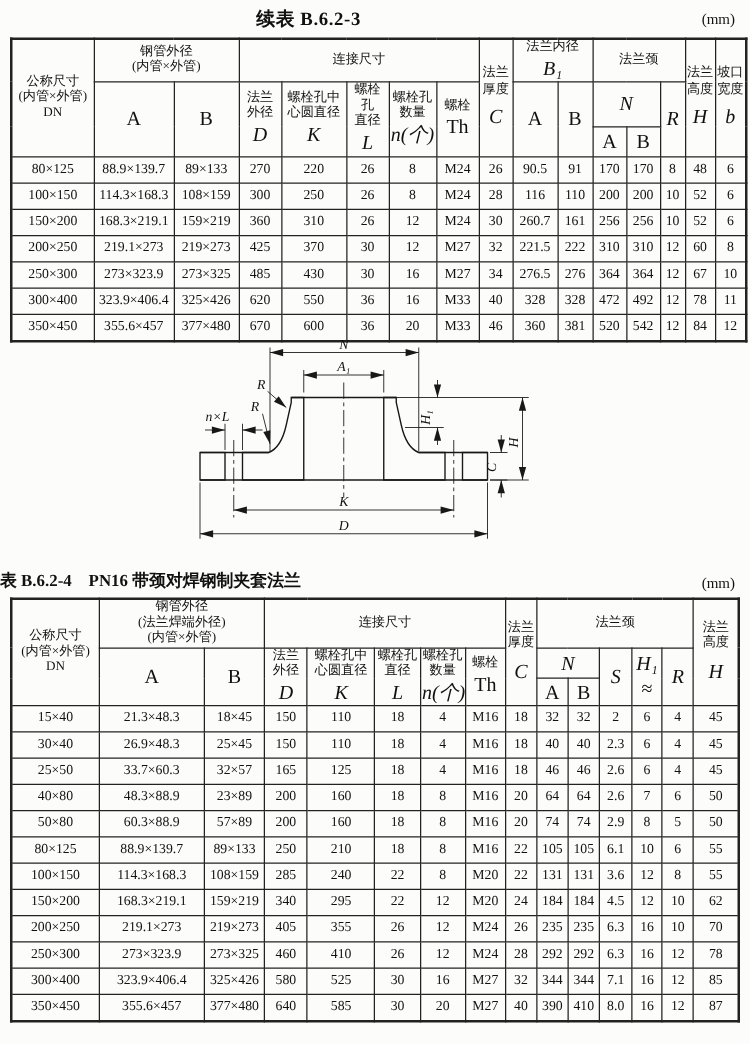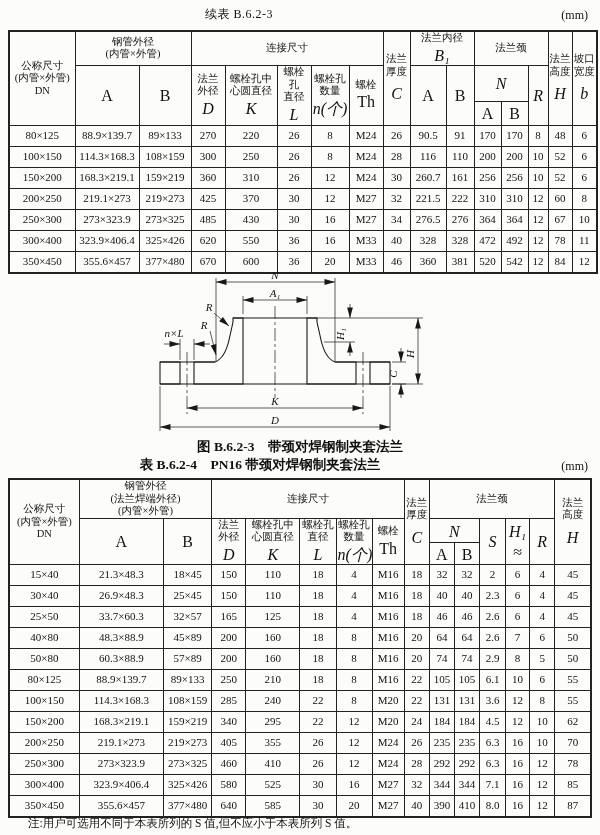--- a/index.html
+++ b/index.html
@@ -1,26 +1,26 @@
 <!DOCTYPE html>
 <html><head>
 <meta charset="utf-8">
 <style>
   html,body{margin:0;padding:0;background:#ffffff;}
   .page{position:relative;width:600px;height:835px;background:#fcfcfa;
         font-family:"Liberation Serif",serif;color:#111;overflow:hidden;}
 
   
-  .ttl{position:absolute;font-weight:normal;font-size:12px;letter-spacing:.5px;}
+  .ttl{position:absolute;font-weight:bold;font-size:15px;letter-spacing:.5px;}
   #t1-title{left:205px;top:6px;}
   .unit{position:absolute;right:12px;font-size:12px;font-weight:normal;}
   #t1-unit{top:8px;}
   #fig-cap{position:absolute;top:438px;left:0;width:600px;text-align:center;
            font-weight:bold;font-size:13.5px;white-space:pre;}
-  #t2-cap{position:absolute;top:456px;left:0;width:520px;text-align:center;
+  #t2-cap{position:absolute;top:456px;left:0;width:520px;text-align:left;
           font-weight:bold;font-size:13.5px;white-space:pre;}
   #t2-unit{top:459px;}
   .note{position:absolute;left:28px;top:816px;font-size:11.5px;}
 
   
   table{position:absolute;left:8px;width:584px;border-collapse:collapse;
         table-layout:fixed;border:2px solid #222;}
   #t1{top:30px;} #t2{top:478px;}
   th,td{border:1px solid #222;text-align:center;vertical-align:middle;
         padding:0 1px;font-weight:normal;overflow:hidden;}
@@ -340,21 +340,20 @@
       <text class="lbl" x="94" y="63">R</text>
       <text class="lbl" x="64" y="71">n×L</text>
       <text class="lbl" x="234" y="68" transform="rotate(-90,234,68)">H₁</text>
       <text class="lbl" x="304" y="88" transform="rotate(-90,304,88)">H</text>
       <text class="lbl" x="287" y="108" transform="rotate(-90,287,108)">C</text>
       <text class="lbl" x="165" y="139">K</text>
       <text class="lbl" x="165" y="158">D</text>
     </g>
   </svg>
 
-  <div id="fig-cap">图 B.6.2-3　带颈对焊钢制夹套法兰</div>
   <div id="t2-cap">表 B.6.2-4　PN16 带颈对焊钢制夹套法兰</div>
   <span id="t2-unit" class="unit">(mm)</span>
 
   <table id="t2">
     <colgroup>
       <col style="width:70px">
         <col style="width:84px">
         <col style="width:48px">
       <col style="width:34px">
         <col style="width:54px">
@@ -496,21 +495,21 @@
           <td>46</td>
           <td>46</td>
           <td>2.6</td>
           <td>6</td>
           <td>4</td>
           <td>45</td>
         </tr>
         <tr>
           <td>40×80</td>
           <td>48.3×88.9</td>
-          <td>45×89</td>
+          <td>23×89</td>
           <td>200</td>
           <td>160</td>
           <td>18</td>
           <td>8</td>
           <td>M16</td>
           <td>20</td>
           <td>64</td>
           <td>64</td>
           <td>2.6</td>
           <td>7</td>
@@ -649,15 +648,14 @@
           <td>390</td>
           <td>410</td>
           <td>8.0</td>
           <td>16</td>
           <td>12</td>
           <td>87</td>
         </tr>
       </tbody>
   </table>
 
-  <div class="note">注:用户可选用不同于本表所列的 S 值,但不应小于本表所列 S 值。</div>
 
 </div>
 
 </body></html>

